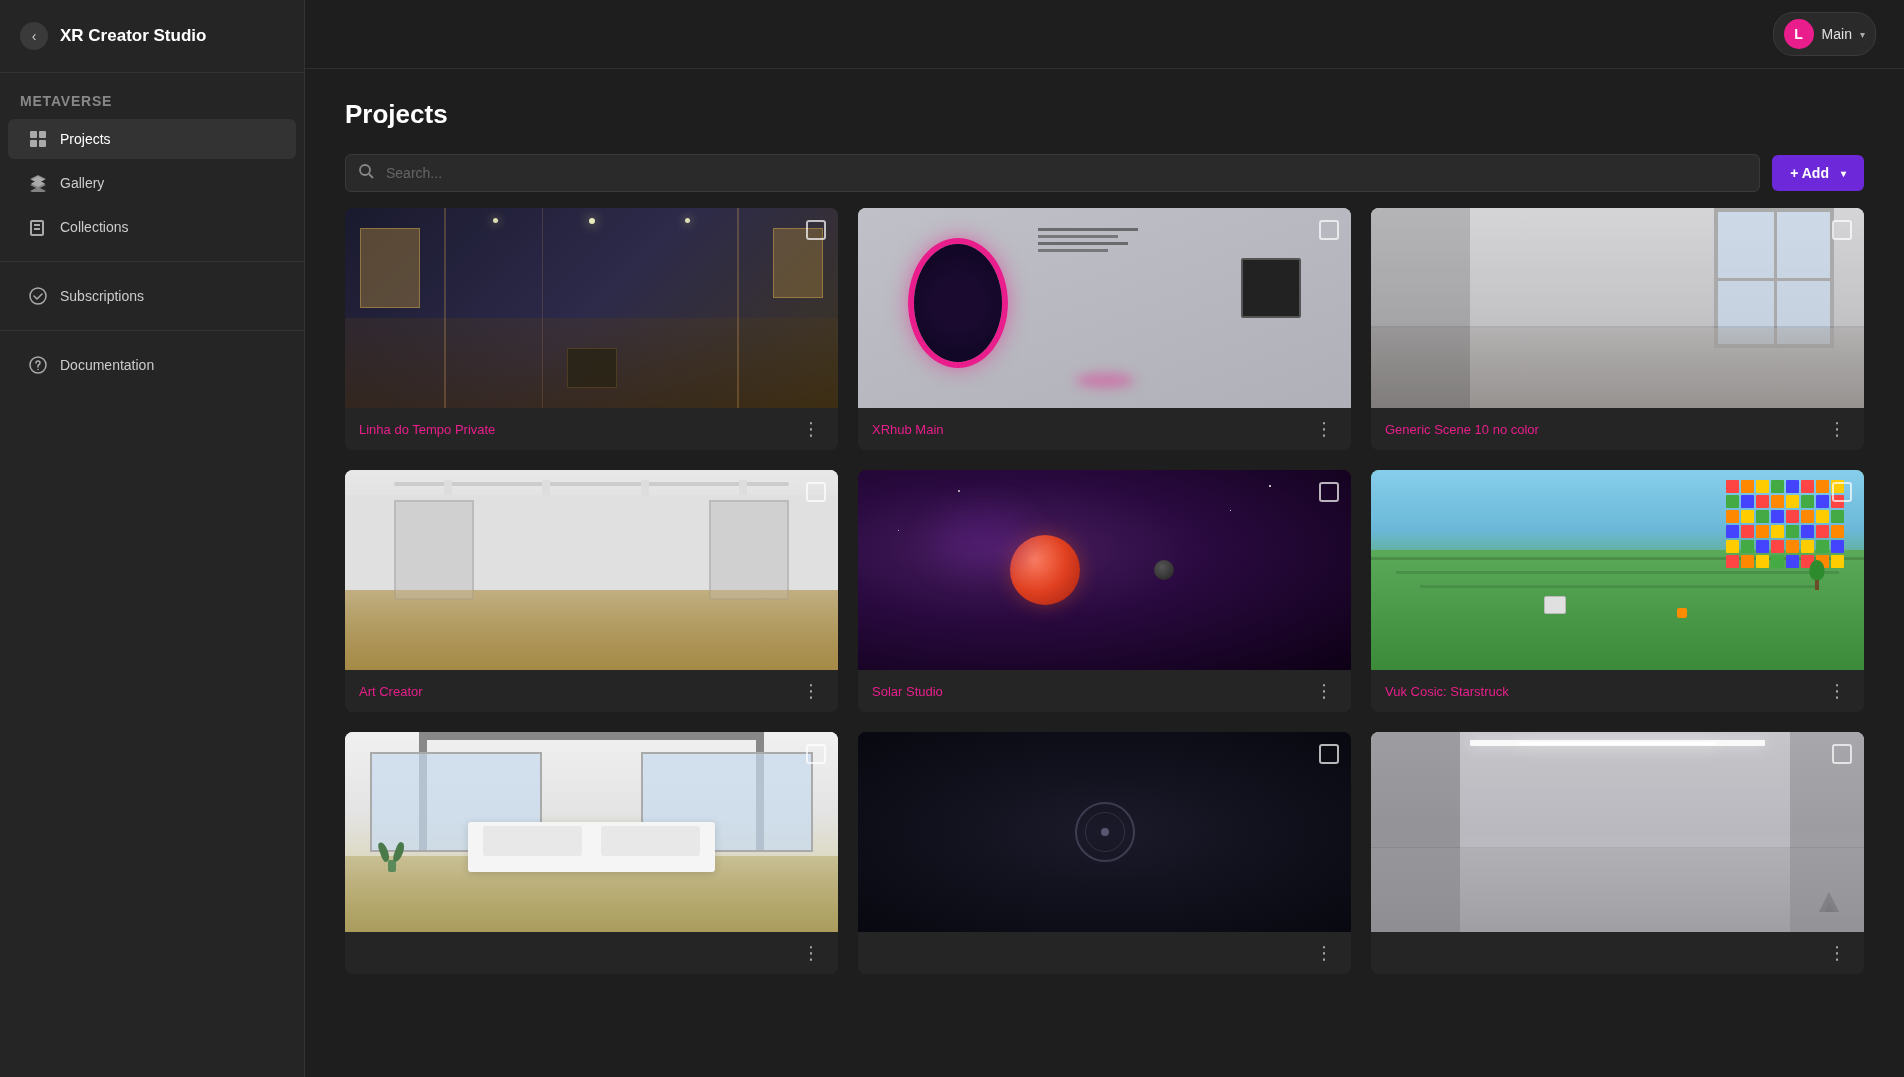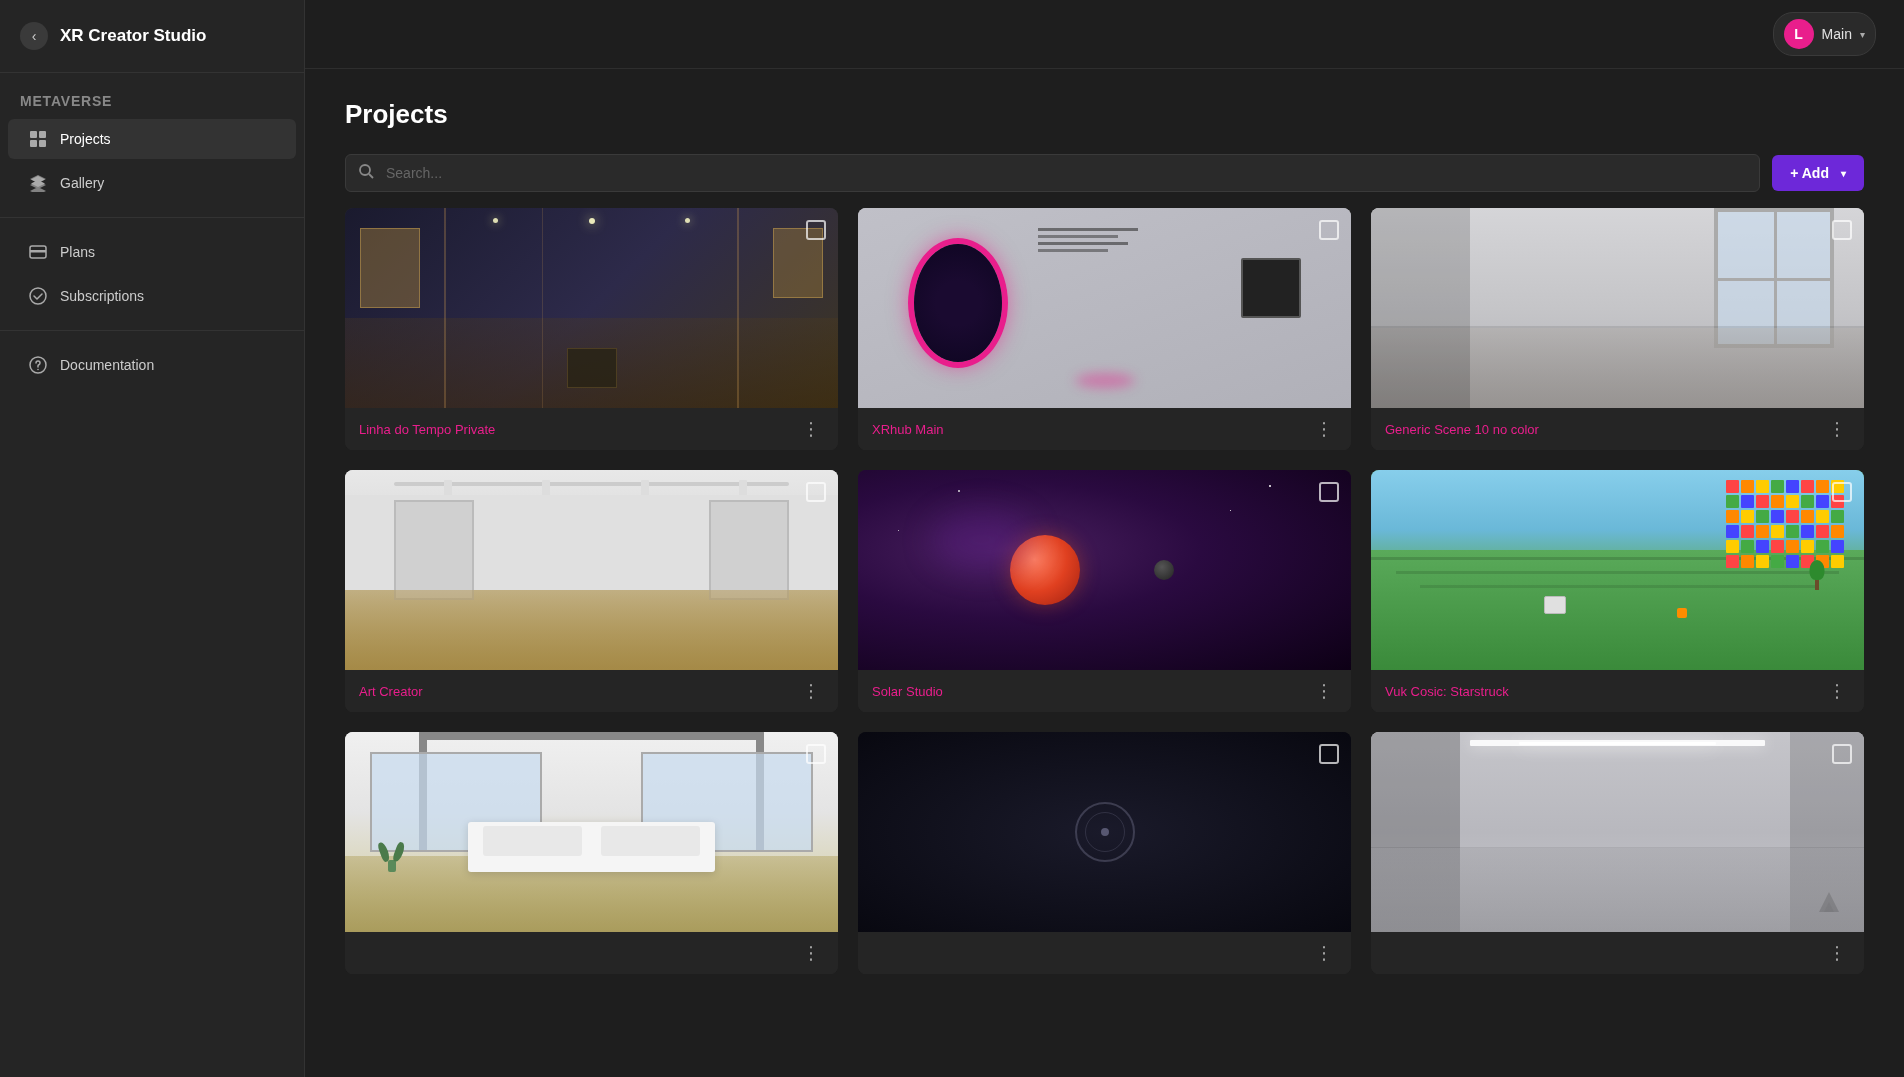--- a/index.html
+++ b/index.html
@@ -380,33 +380,32 @@
   <div class="sidebar-item">
     <span class="sidebar-item-icon">
       <svg width="18" height="18" viewBox="0 0 18 18" fill="currentColor">
         <path d="M9 1L1 5l8 4 8-4-8-4zm0 6L1 11l8 4 8-4-8-4zm0 6L1 17l8 4 8-4-8-4z" opacity="0.7"></path>
         <path d="M9 2L2 5.5l7 3.5 7-3.5L9 2zM2 9.5L9 13l7-3.5-7-3.5-7 3.5z"></path>
       </svg>
     </span>
     <span>Gallery</span>
   </div>
 
-
-  <div class="sidebar-divider"></div>
-
-
   <div class="sidebar-item">
     <span class="sidebar-item-icon">
       <svg width="18" height="18" viewBox="0 0 18 18" fill="currentColor">
-        <rect x="1" y="3" width="16" height="12" rx="2" fill="none" stroke="currentColor" stroke-width="1.5"></rect>
-        <path d="M1 7h16v2.5H1z"></path>
+        <path d="M3 2h10a2 2 0 012 2v12a2 2 0 01-2 2H3a2 2 0 01-2-2V4a2 2 0 012-2zm0 2v12h10V4H3zm2 2h6v2H5V6zm0 4h6v2H5v-2z"></path>
       </svg>
     </span>
-    <span>Plans</span>
+    <span>Collections</span>
   </div>
+
+  <div class="sidebar-divider"></div>
+
+
 
   <div class="sidebar-item">
     <span class="sidebar-item-icon">
       <svg width="18" height="18" viewBox="0 0 18 18" fill="currentColor">
         <circle cx="9" cy="9" r="8" fill="none" stroke="currentColor" stroke-width="1.5"></circle>
         <path d="M5 9l3 3 5-5" fill="none" stroke="currentColor" stroke-width="1.5" stroke-linecap="round" stroke-linejoin="round"></path>
       </svg>
     </span>
     <span>Subscriptions</span>
   </div>

